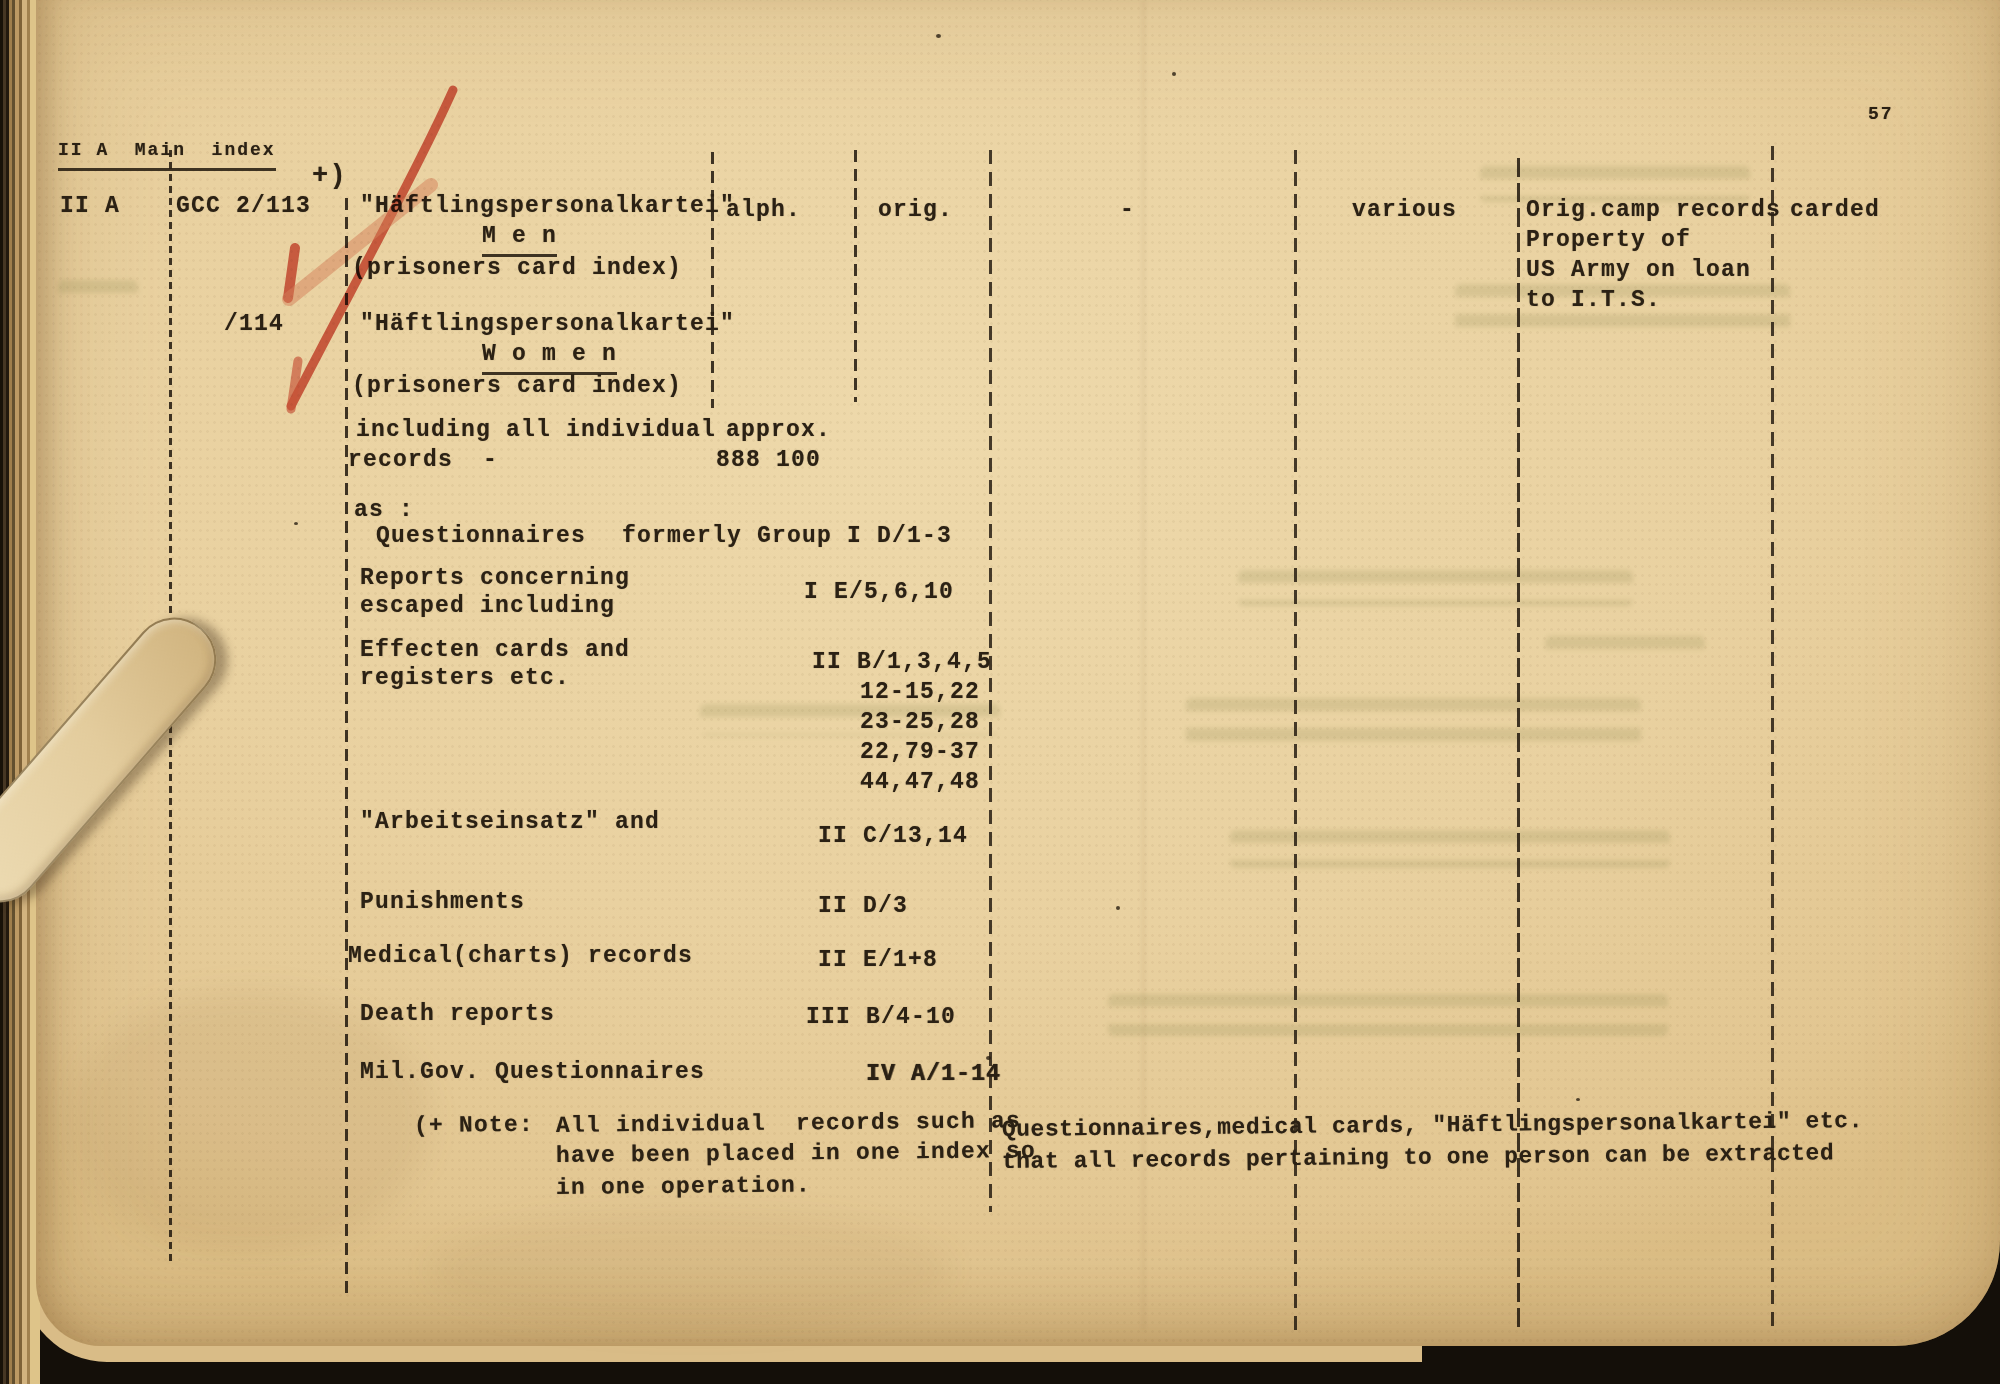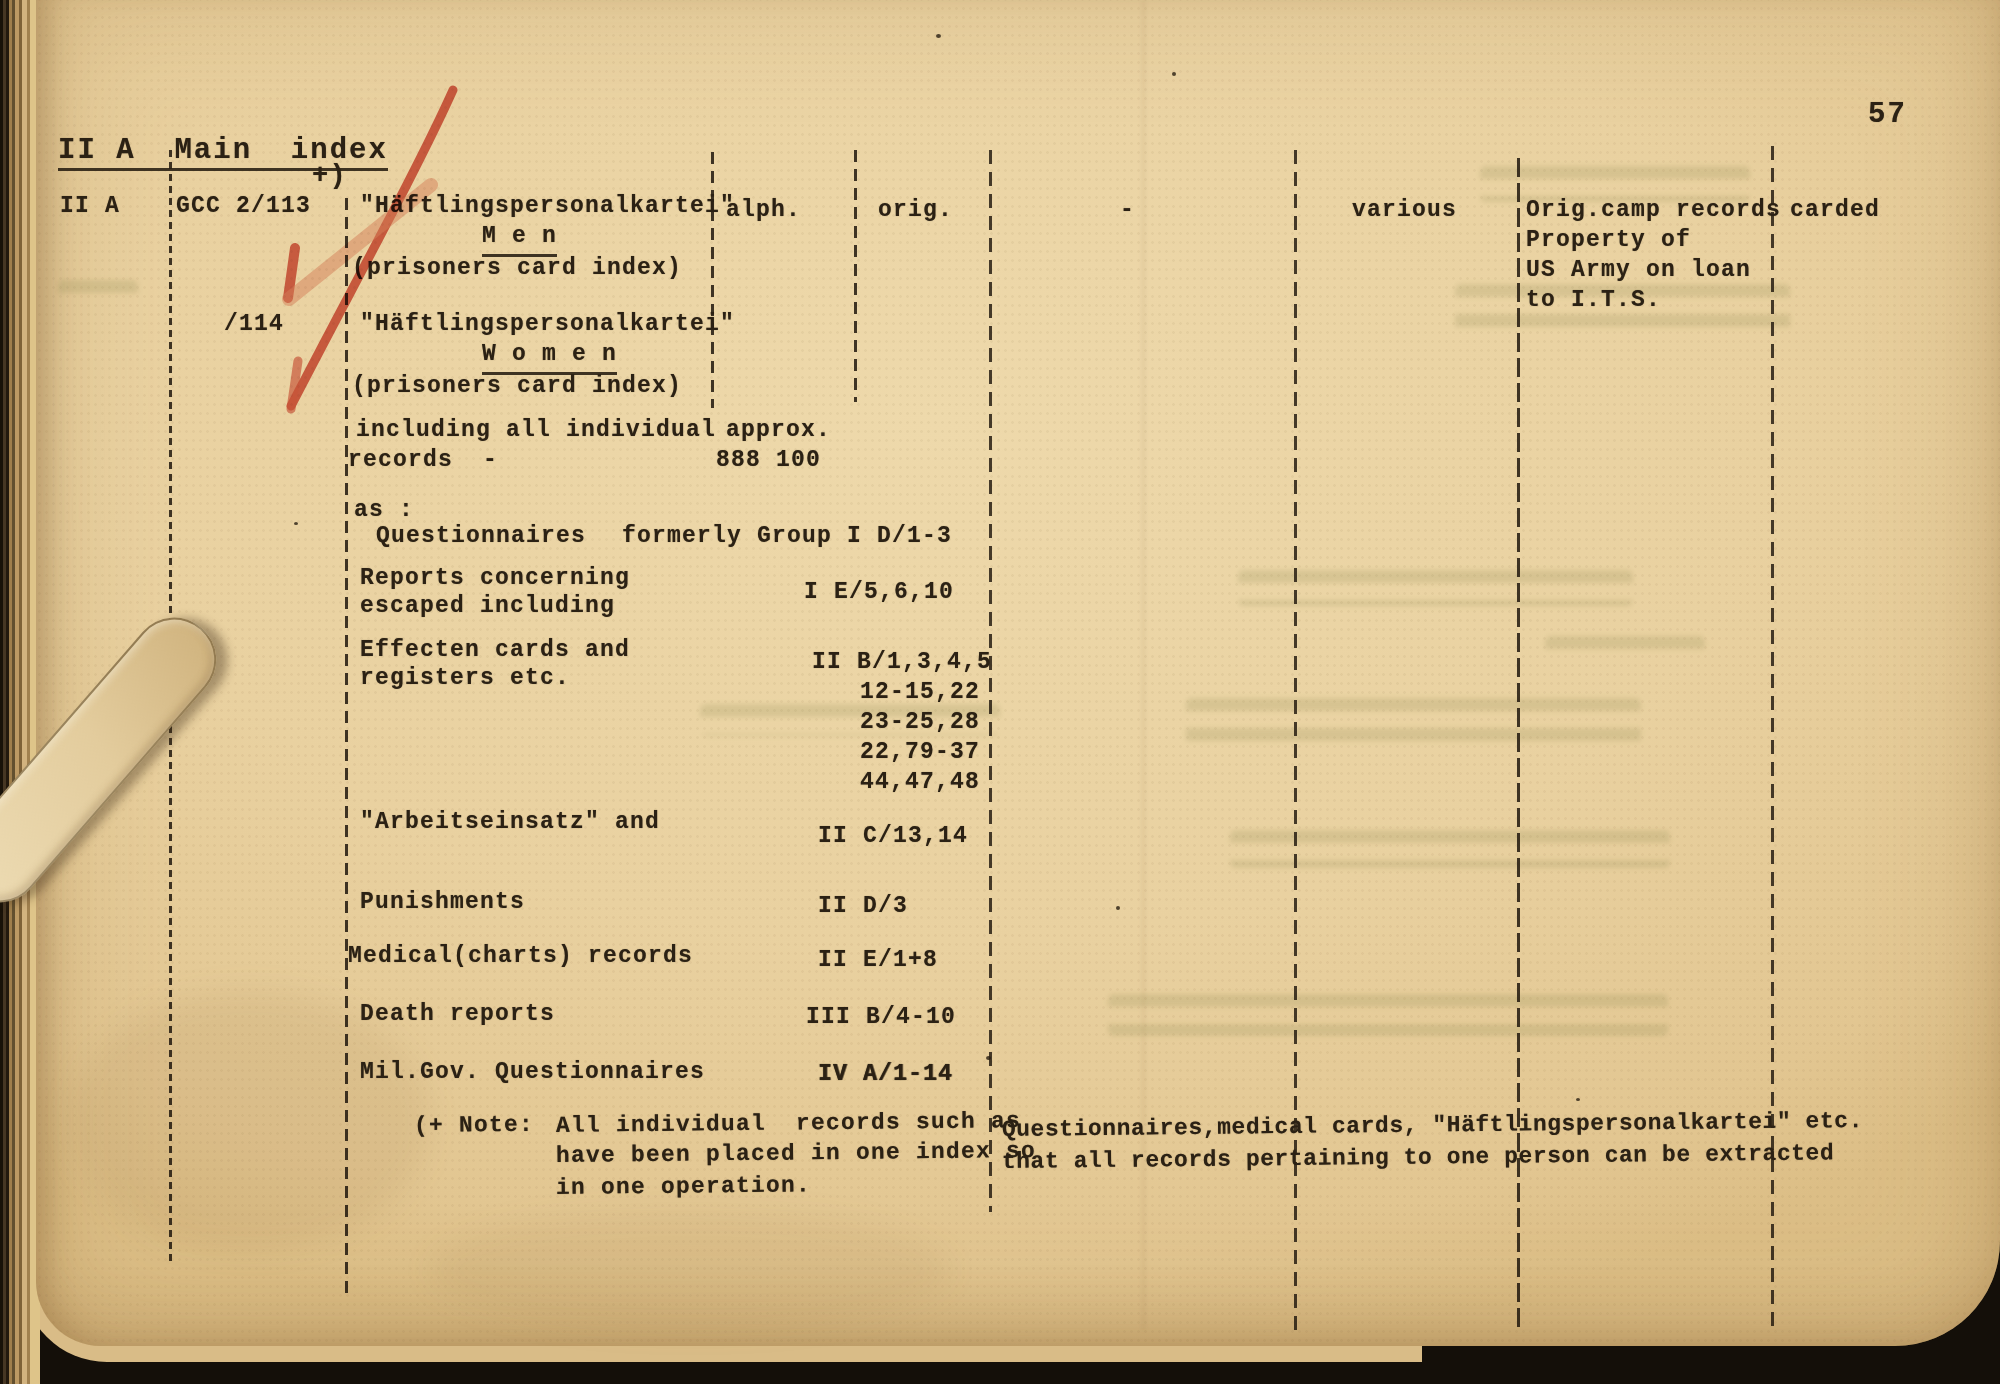--- a/index.html
+++ b/index.html
@@ -38,24 +38,24 @@
   .dash-a{background:repeating-linear-gradient(to bottom,rgba(32,23,13,.85) 0 7px,transparent 7px 12px);}
   .dash-b{background:repeating-linear-gradient(to bottom,rgba(32,23,13,.85) 0 12px,transparent 12px 19px);}
   .dash-c{background:repeating-linear-gradient(to bottom,rgba(32,23,13,.82) 0 14px,transparent 14px 22px);}
   .dash-d{background:repeating-linear-gradient(to bottom,rgba(32,23,13,.85) 0 19px,transparent 19px 25px);}
 
   
   .tw{position:absolute;z-index:5;font-size:23px;line-height:29px;font-weight:700;
       letter-spacing:1.2px;color:#2b2114;white-space:pre;
       text-shadow:0 0 1px rgba(43,33,20,.45);}
   .tight{letter-spacing:.55px;}
-  .big{font-size:29px;letter-spacing:2px;}
+  .big{font-size:18px;letter-spacing:2px;}
   .uline{border-bottom:3px solid rgba(43,33,20,.9);padding-bottom:3px;}
   .tilt{transform:rotate(-.6deg);transform-origin:left bottom;}
-  .overstruck{text-shadow:0 0 1px rgba(43,33,20,.9),1px 0 0 rgba(43,33,20,.55);}
+  .overstruck{text-shadow:0 0 1px rgba(43,33,20,.9),1px 0 0 rgba(43,33,20,.55);margin-left:48px;}
 
   .speck{position:absolute;z-index:5;border-radius:50%;background:rgba(40,30,18,.8);}
 
   
   .tab{position:absolute;left:-88px;top:718px;width:346px;height:80px;z-index:6;
     border-radius:42px;transform:rotate(-49deg);
     background:linear-gradient(105deg,#eddcb4 0%,#e3cc9d 55%,#cfb27d 100%);
     border:2px solid rgba(95,74,42,.55);
     box-shadow:7px 9px 10px rgba(60,42,20,.38),inset 0 3px 8px rgba(255,250,230,.55),
                inset 0 -4px 9px rgba(120,90,48,.35);}

